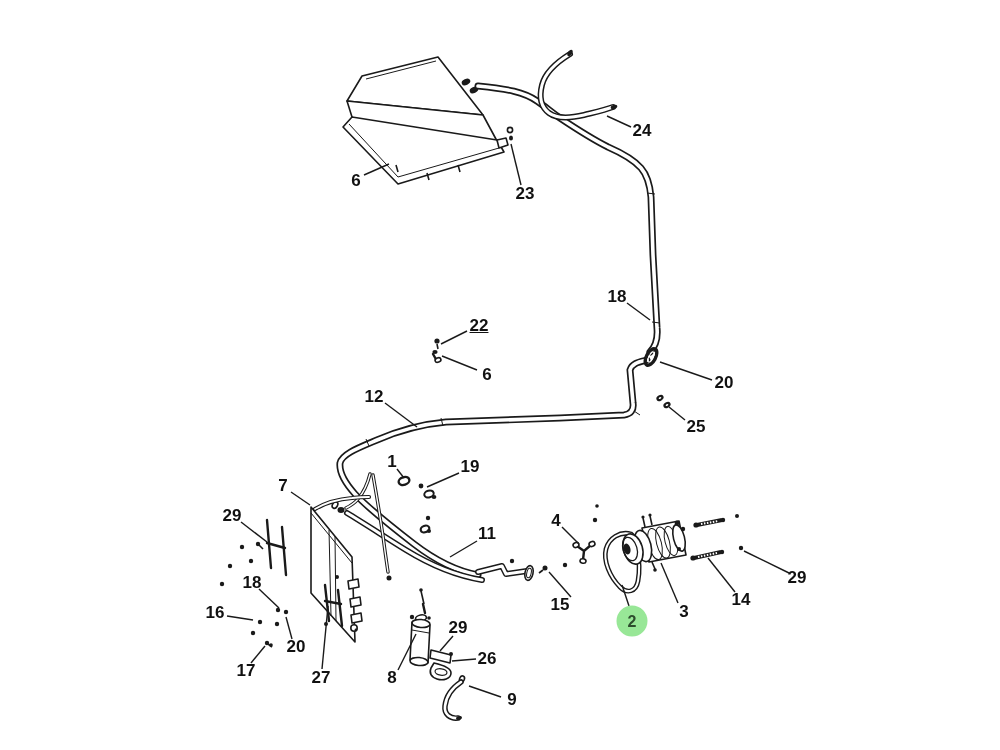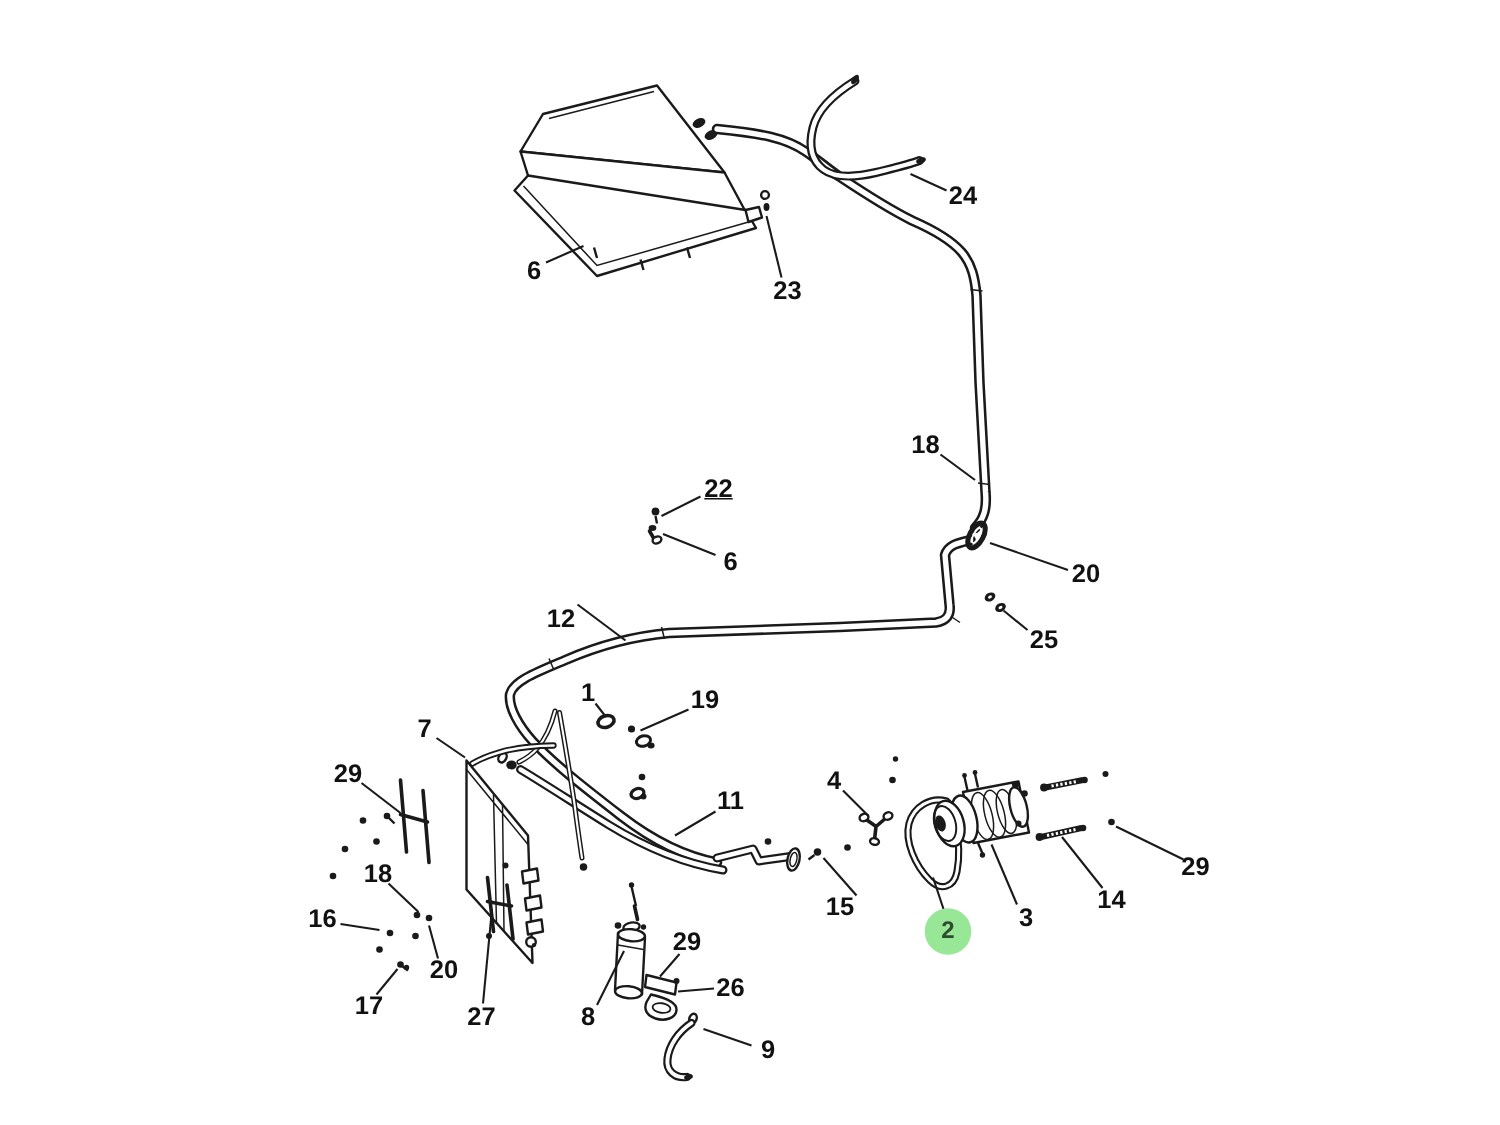--- a/index.html
+++ b/index.html
@@ -271,21 +271,21 @@
 
   <div id="labels">
       <div class="callout" style="left: 356px; top: 181px;">6</div>
       <div class="callout" style="left: 525px; top: 194px; text-align: right;">23</div>
       <div class="callout" style="left: 642px; top: 131px;">24</div>
       <div class="callout" style="left: 617px; top: 297px;">18</div>
       <div class="callout" style="left: 724px; top: 383px;">20</div>
       <div class="callout" style="left: 696px; top: 427px;">25</div>
       <div class="callout" style="left: 479px; top: 326px; text-decoration: underline;">22</div>
       <div class="callout" style="left: 487px; top: 375px;">6</div>
-      <div class="callout" style="left: 374px; top: 397px; margin-top: 16px;">12</div>
+      <div class="callout" style="left: 374px; top: 397px;">12</div>
       <div class="callout" style="left: 392px; top: 462px;">1</div>
       <div class="callout" style="left: 470px; top: 467px;">19</div>
       <div class="callout" style="left: 283px; top: 486px;">7</div>
       <div class="callout" style="left: 232px; top: 516px;">29</div>
       <div class="callout" style="left: 487px; top: 534px;">11</div>
       <div class="callout" style="left: 556px; top: 521px;">4</div>
       <div class="callout" style="left: 560px; top: 605px;">15</div>
       <div class="callout" style="left: 252px; top: 583px; text-align: center;">18</div>
       <div class="callout" style="left: 215px; top: 613px;">16</div>
       <div class="callout" style="left: 296px; top: 647px;">20</div>

